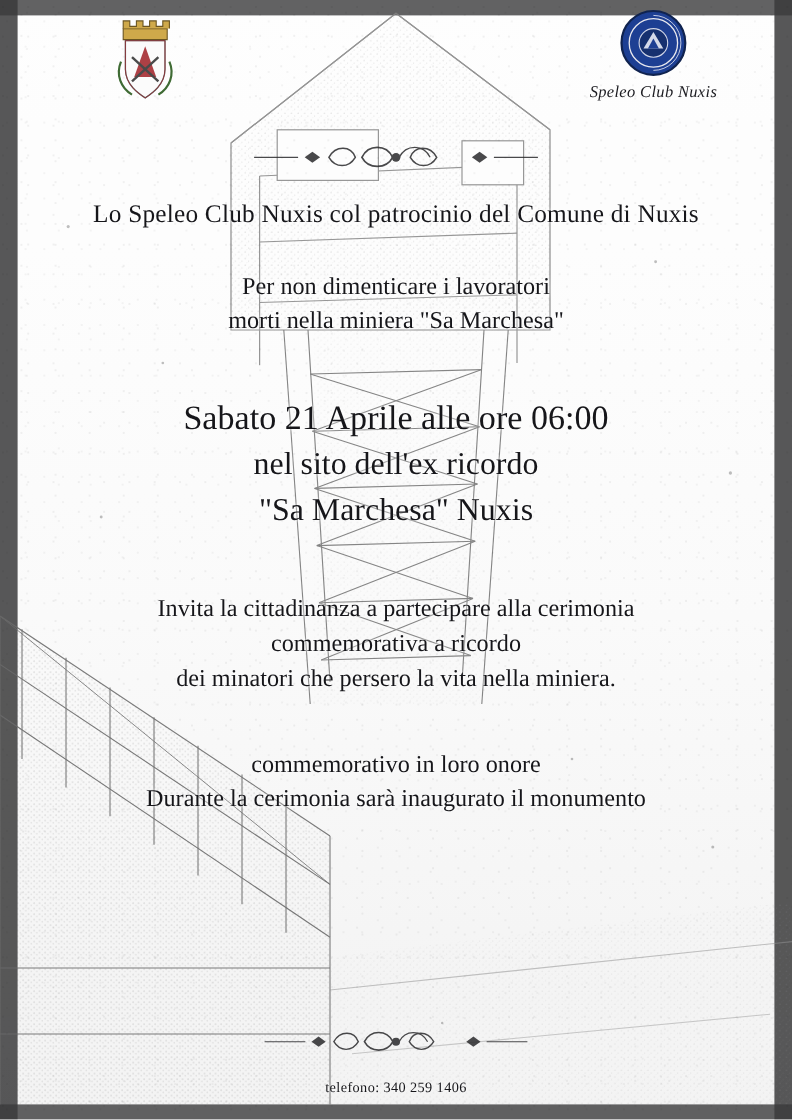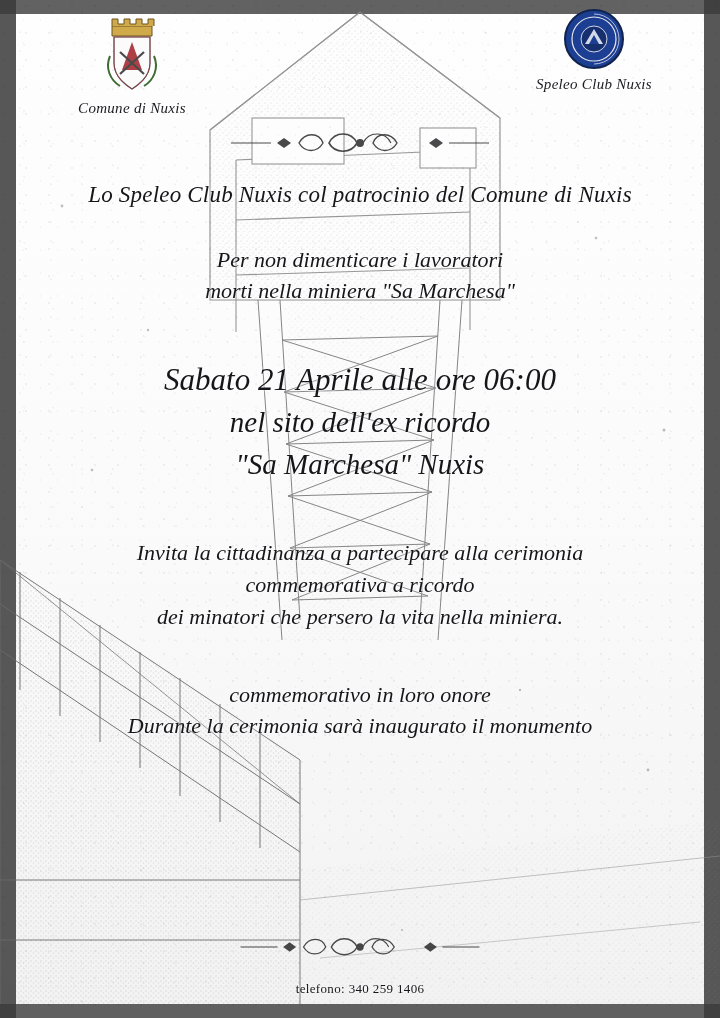--- a/index.html
+++ b/index.html
@@ -77,21 +77,21 @@
 
   
   .ornament {
     margin: 0 auto;
     width: 270px;
     height: 26px;
     opacity: .85;
   }
   .ornament svg { display: block; width: 100%; height: 100%; }
 
-  .block { text-shadow: 0 0 3px rgba(255,255,255,.8), 0 0 7px rgba(255,255,255,.6); font-style: italic; }
+  .block { text-shadow: 0 0 3px rgba(255,255,255,.8), 0 0 7px rgba(255,255,255,.6); }
 
   .line-lead {
     margin-top: 26px;
     font-size: 23px;
     letter-spacing: .2px;
   }
 
   .section-intent {
     margin-top: 36px;
     font-size: 22px;
@@ -253,21 +253,20 @@
             <path d="M14 29 h36 v26 c0 14 -12 22 -18 26 c-6 -4 -18 -12 -18 -26 z" fill="none" stroke="#a3252b" stroke-width=".6"></path>
 
             <path d="M32 34 L42 62 L22 62 Z" fill="#a3252b" opacity=".88"></path>
             <path d="M20 44 L44 66" stroke="#4a4a4a" stroke-width="2.2"></path>
             <path d="M44 44 L20 66" stroke="#4a4a4a" stroke-width="2.2"></path>
 
             <path d="M10 48 c-5 12 0 24 10 30" fill="none" stroke="#3f6b34" stroke-width="2"></path>
             <path d="M54 48 c5 12 0 24 -10 30" fill="none" stroke="#3f6b34" stroke-width="2"></path>
           </svg>
         </div>
-        <div class="crest-caption">Comune di Nuxis</div>
       </div>
 
       <div class="crest right">
         <div class="emblem-club">
           <svg width="62" height="62" viewBox="0 0 62 62" aria-hidden="true">
             <circle cx="31" cy="31" r="29" fill="#1d3f93" stroke="#10234f" stroke-width="2"></circle>
             <circle cx="31" cy="31" r="22" fill="none" stroke="#e8e8ee" stroke-width="1.2"></circle>
             <circle cx="31" cy="31" r="13" fill="#16306f" stroke="#cfd4e6" stroke-width="1"></circle>
             <path d="M22 36 L31 21 L40 36 Z" fill="#e9ecf6" opacity=".9"></path>
             <path d="M26 36 L31 27 L36 36" fill="#1d3f93"></path>

